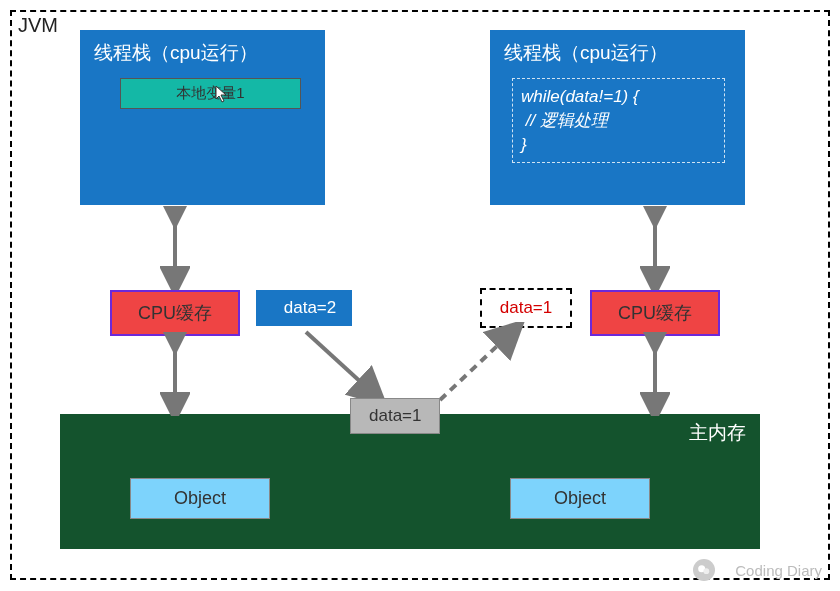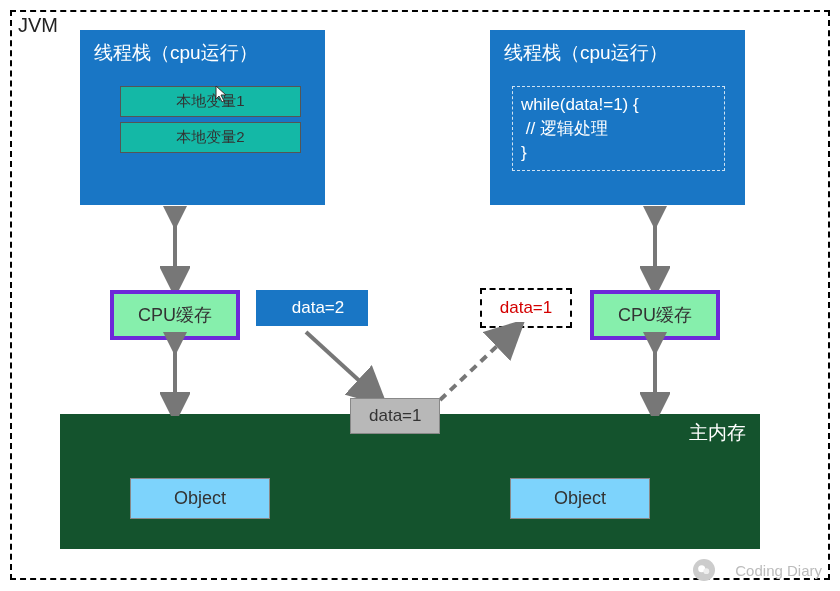--- a/index.html
+++ b/index.html
@@ -23,63 +23,64 @@
     color: #222;
   }
   .thread-stack {
     position: absolute;
     background: #1976c5;
     color: #fff;
     padding: 10px 12px 14px 14px;
   }
   .ts-left { left: 80px; top: 30px; width: 245px; height: 175px; }
   .ts-right { left: 490px; top: 30px; width: 255px; height: 175px; }
-  .ts-title { font-size: 19px; margin-bottom: 20px; }
+  .ts-title { font-size: 19px; margin-bottom: 12px; }
   .ts-sub { font-size: 18px; margin: 4px 0 8px 8px; }
   .localvar {
     background: #14b8a6;
     border: 1px solid #555;
     color: #333;
     font-size: 15px;
     text-align: center;
     padding: 5px 0;
     margin: 5px 12px 0 26px;
   }
   .codebox {
     border: 1px dashed #cfe3f3;
     margin: 6px 8px 0 8px;
     padding: 6px 8px;
     font-size: 17px;
     line-height: 1.4;
     font-family: inherit;
     white-space: pre;
+    font-style: italic;
   }
   .cpu-cache {
     position: absolute;
-    background: #86efac;
-    border: 4px solid #6d28d9;
+    background: #ef4444;
+    border: 2px solid #6d28d9;
     font-size: 18px;
     color: #333;
     text-align: center;
     padding: 9px 0;
     width: 130px;
   }
   .cache-left { left: 110px; top: 290px; }
   .cache-right { left: 590px; top: 290px; }
   .data-box {
     position: absolute;
     font-size: 17px;
     text-align: center;
     padding: 8px 12px;
   }
   .data-blue {
     left: 256px; top: 290px;
     background: #1976c5;
     color: #fff;
-    width: 112px;
+    width: 96px;
     padding-left: 24px;
   }
   .data-dashed {
     left: 480px; top: 288px;
     border: 2px dashed #000;
     color: #d40000;
     background: #fff;
     width: 92px;
   }
   .main-memory {
@@ -150,21 +151,20 @@
 </head>
 <body>
 
 <div class="jvm-container">
   <div class="jvm-label">JVM</div>
 </div>
 
 <div class="thread-stack ts-left">
   <div class="ts-title">线程栈（cpu运行）</div>
   <div class="localvar">本地变量1</div>
-  <div class="localvar">本地变量2</div>
 </div>
 <div class="cursor">
   <svg width="14" height="18" viewBox="0 0 14 18">
       <path d="M1 1 L1 14 L4 11 L7 17 L9 16 L6 10 L11 10 Z" fill="#fff" stroke="#333" stroke-width="1"></path>
     </svg>
 </div>
 
 <div class="thread-stack ts-right">
   <div class="ts-title">线程栈（cpu运行）</div>
   <div class="codebox">while(data!=1) {

